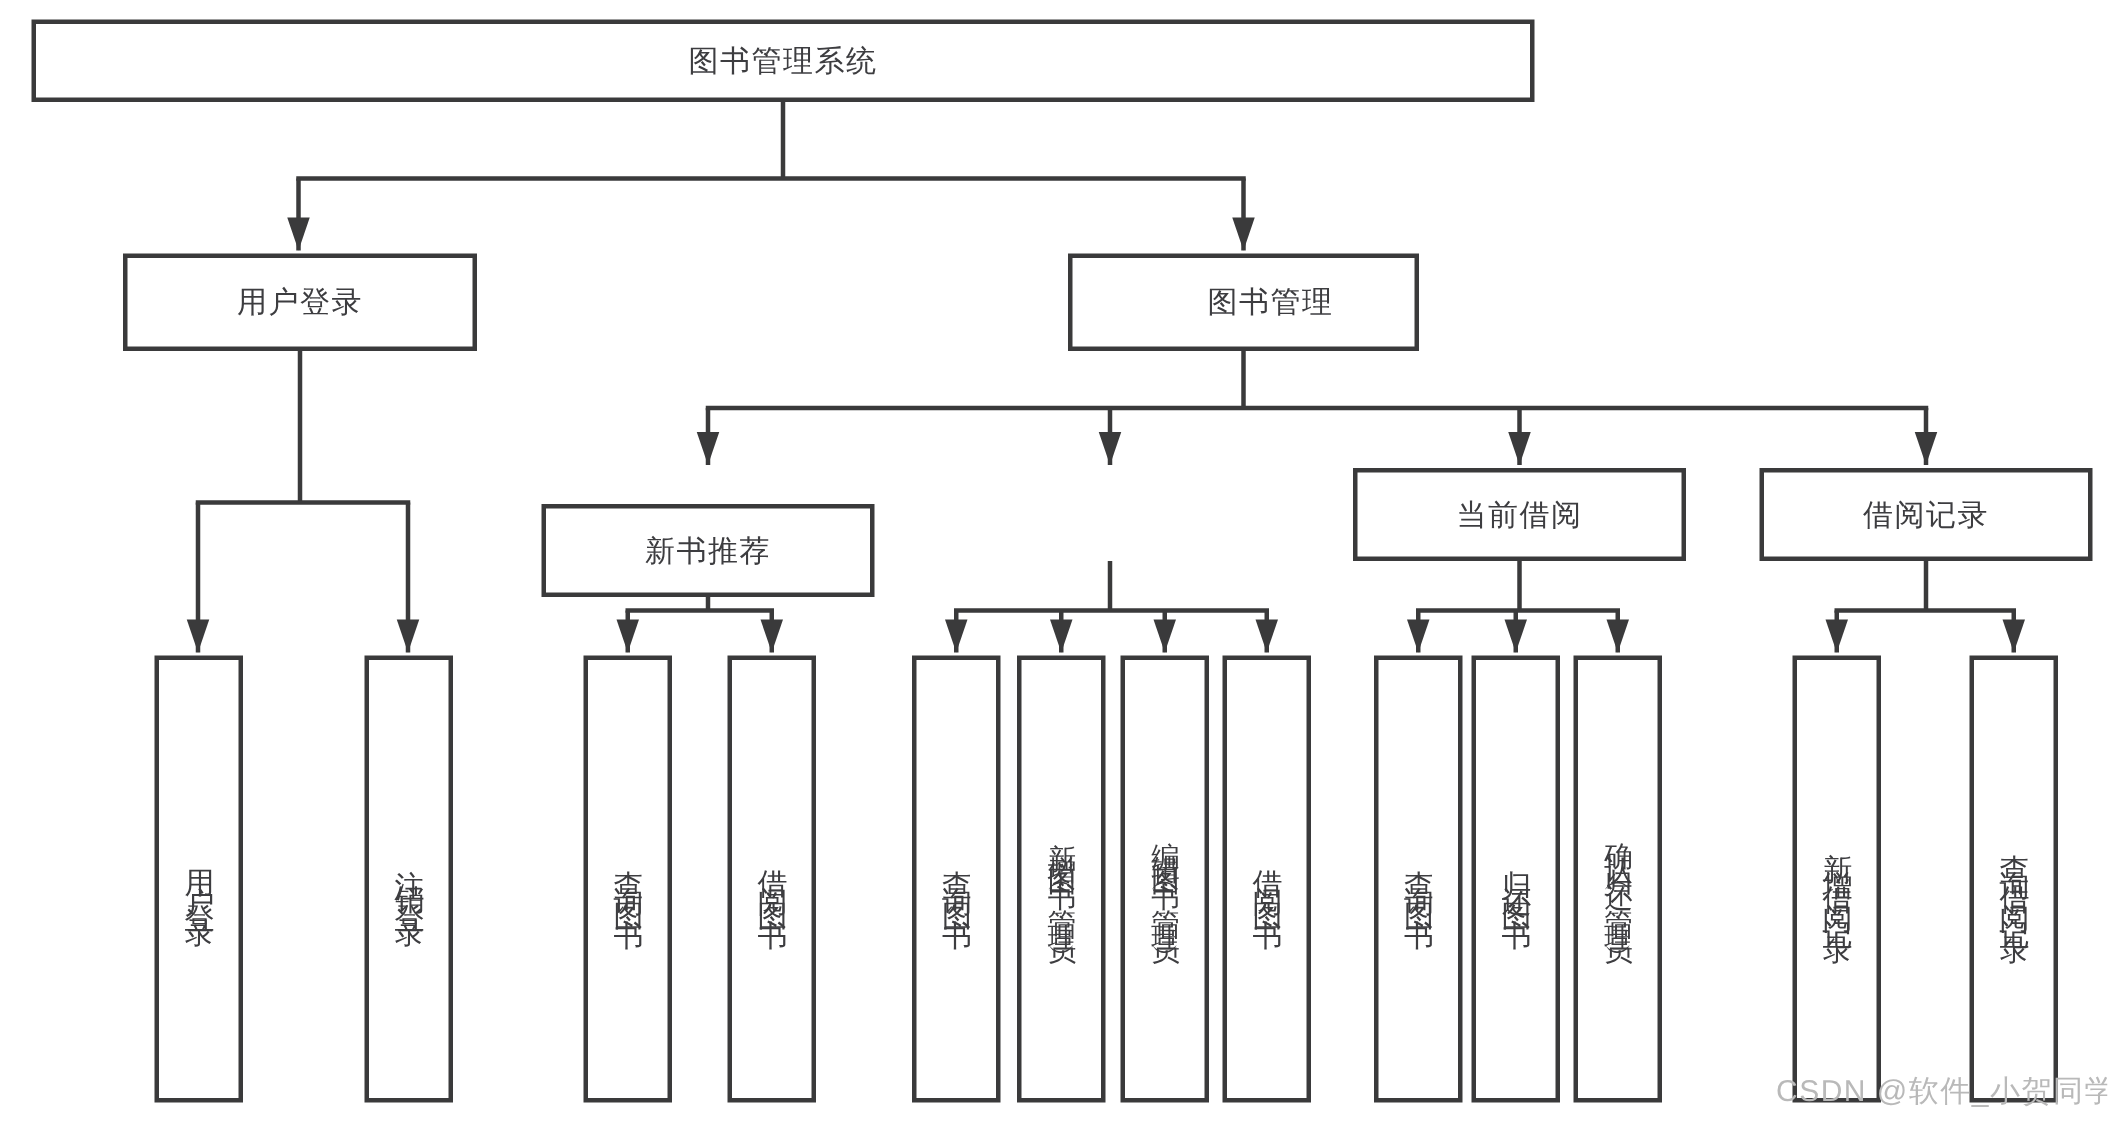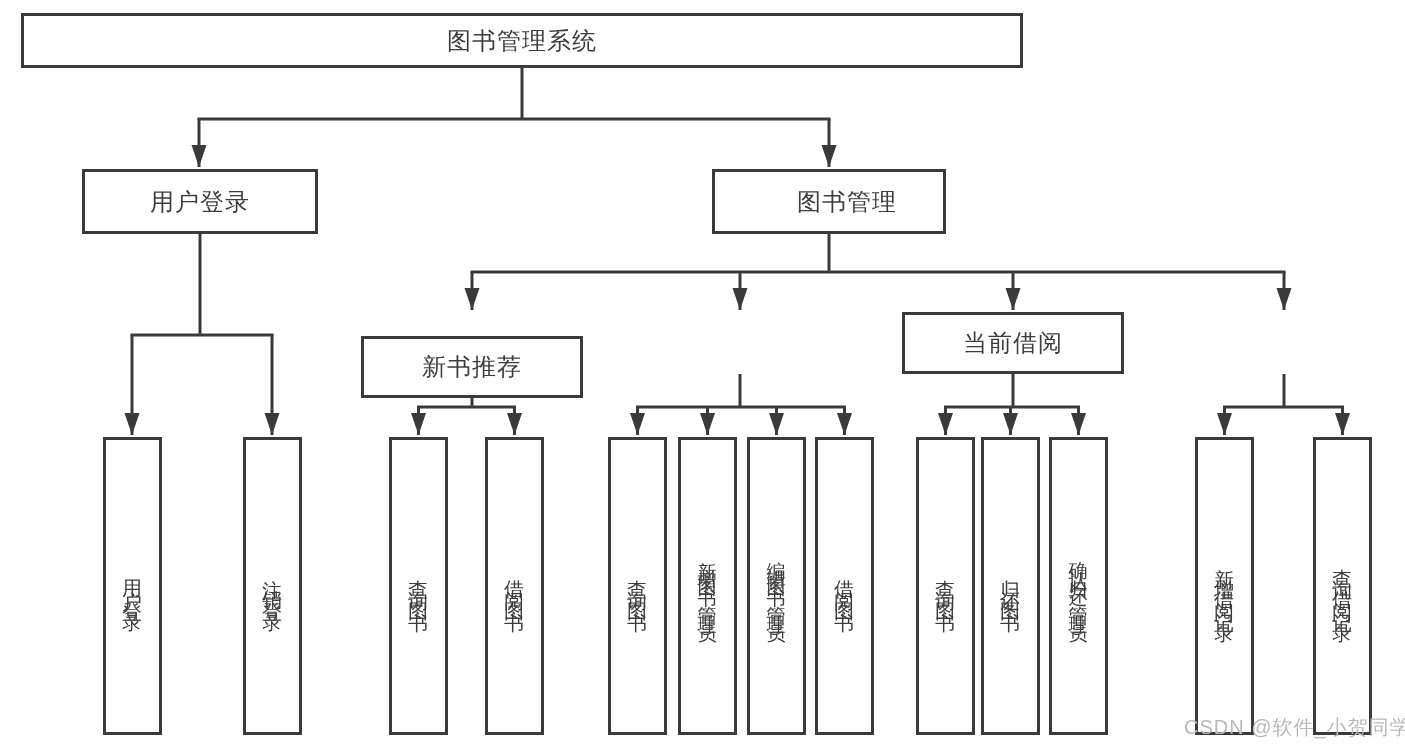--- a/index.html
+++ b/index.html
@@ -7,21 +7,21 @@
     position:relative; width:1405px; height:747px; background:#ffffff;
     font-family:"Liberation Sans","DejaVu Sans",sans-serif; overflow:hidden;
   }
   #wires { position:absolute; left:0; top:0; width:1405px; height:747px; }
   .node {
     position:absolute; box-sizing:border-box;
     border:3px solid #3a3a3b; background:#ffffff;
     display:flex; align-items:center; justify-content:center;
     color:#3d3d40; z-index:2;
   }
-  .hnode span { font-size:24px; letter-spacing:1px; white-space:nowrap; }
+  .hnode span { font-size:20px; letter-spacing:1px; white-space:nowrap; }
   .leaf { width:59px; height:298px; top:437px; }
   .leaf span {
     writing-mode:vertical-lr; text-orientation:mixed;
     font-size:20px; letter-spacing:11px; line-height:1;
   }
   .leaf.dense span { font-size:19px; letter-spacing:9px; }
   
   #n-root  { left:21px;  top:13px;  width:1002px; height:55px; }
   #n-login { left:82px;  top:169px; width:236px;  height:65px; }
   #n-mgmt  { left:712px; top:169px; width:234px;  height:65px;padding-left:36px; }
@@ -106,20 +106,23 @@
   <div class="node hnode" id="n-mgmt">
     <span>图书管理</span>
   </div>
 
   <div class="node hnode" id="n-rec">
     <span>新书推荐</span>
   </div>
   <div class="node hnode" id="n-cur">
     <span>当前借阅</span>
   </div>
+  <div class="node hnode" id="n-log">
+    <span>借阅记录</span>
+  </div>
 
   <div class="node leaf" id="lf-a1">
     <span>用户登录</span>
   </div>
   <div class="node leaf" id="lf-a2">
     <span>注销登录</span>
   </div>
 
   <div class="node leaf" id="lf-b1">
     <span>查询图书</span>

